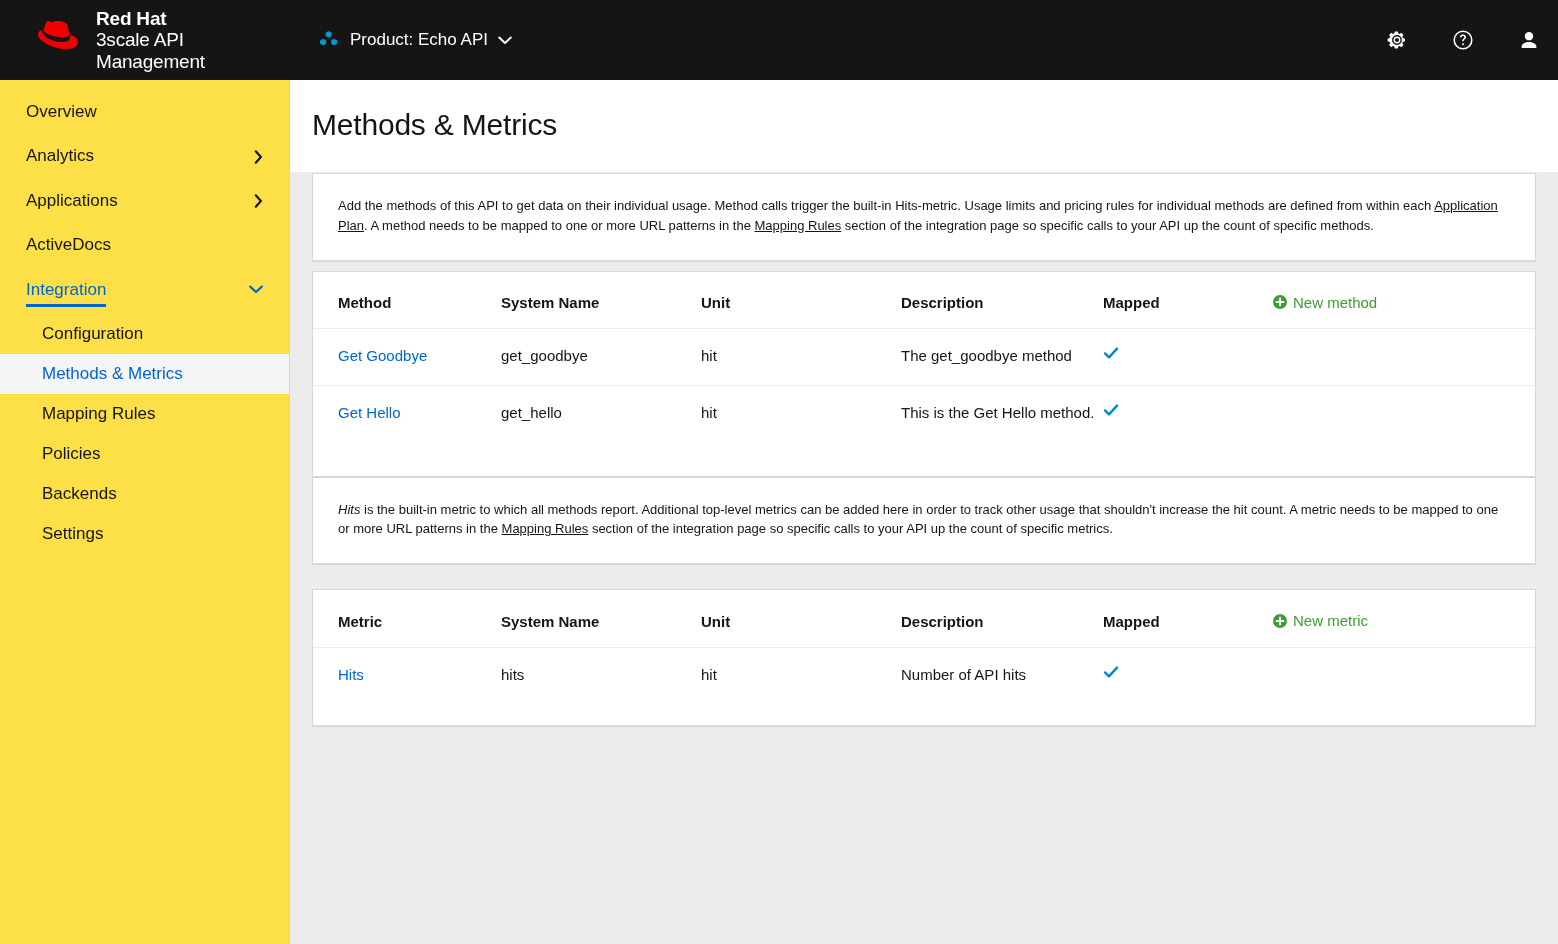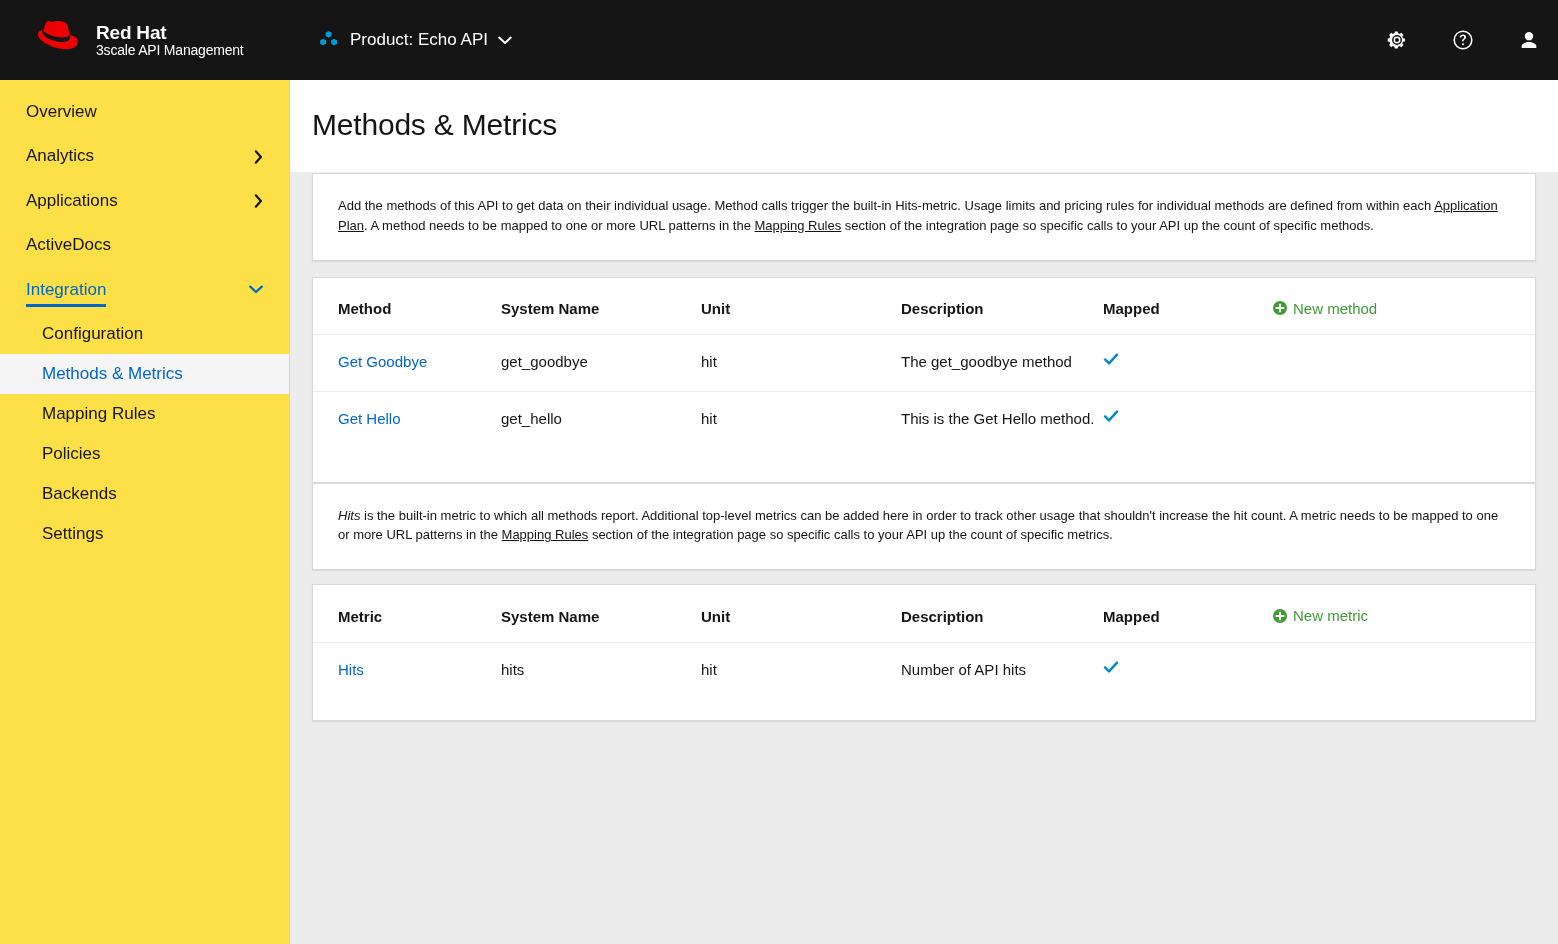--- a/index.html
+++ b/index.html
@@ -12,21 +12,21 @@
   
   .masthead {
     height: 80px; background: #151515;
     display: flex; align-items: center;
     position: relative;
   }
   .brand { display: flex; align-items: center; padding-left: 38px; width: 290px; }
   .rh-logo { width: 48px; height: 38px; flex: 0 0 48px; margin-right: 10px; }
   .brand-text { display: flex; flex-direction: column; line-height: 1.12; }
   .brand-line1 { color: #fff; font-size: 19px; font-weight: bold; letter-spacing: -0.2px; }
-  .brand-line2 { color: #fff; font-size: 14px; font-weight: 400; letter-spacing: -0.2px; }
+  .brand-line2 { color: #fff; font-size: 19px; font-weight: 400; letter-spacing: -0.2px; }
 
   .product-select {
     display: flex; align-items: center; gap: 10px;
     margin-left: 20px; cursor: pointer; height: 80px;
     padding: 0 8px;
     justify-content: space-between;
   }
   .cubes-icon { width: 22px; height: 22px; display: block; }
   .product-label { color: #fff; font-size: 17px; }
   .caret-down-white { width: 14px; height: 9px; display: block; }
@@ -215,21 +215,21 @@
     </div>
 
     <section class="section">
 
       <div class="card">
         <div class="card-body">
           <p class="card-text"><span>Add the methods of this API to get data on their individual usage. Method calls trigger the built-in Hits-metric. Usage limits and pricing rules for individual methods are defined from within each </span><a href="#">Application Plan</a><span>. A method needs to be mapped to one or more URL patterns in the </span><a href="#">Mapping Rules</a><span> section of the integration page so specific calls to your API up the count of specific methods.</span></p>
         </div>
       </div>
 
-      <div class="card" style="margin-top:16px">
+      <div class="card" style="margin-top:10px">
         <table class="dt">
           <thead>
             <tr>
               <th class="col-name">Method</th>
               <th class="col-sys">System Name</th>
               <th class="col-unit">Unit</th>
               <th class="col-desc">Description</th>
               <th class="col-map">Mapped</th>
               <th class="col-act">
                 <a class="new-link" href="#">
@@ -273,21 +273,21 @@
     </section>
 
     <section class="section">
 
       <div class="card">
         <div class="card-body">
           <p class="card-text"><em>Hits</em><span> is the built-in metric to which all methods report. Additional top-level metrics can be added here in order to track other usage that shouldn't increase the hit count. A metric needs to be mapped to one or more URL patterns in the </span><a href="#">Mapping Rules</a><span> section of the integration page so specific calls to your API up the count of specific metrics.</span></p>
         </div>
       </div>
 
-      <div class="card" style="margin-top:14px">
+      <div class="card" style="margin-top:25px">
         <table class="dt">
           <thead>
             <tr>
               <th class="col-name">Metric</th>
               <th class="col-sys">System Name</th>
               <th class="col-unit">Unit</th>
               <th class="col-desc">Description</th>
               <th class="col-map">Mapped</th>
               <th class="col-act">
                 <a class="new-link" href="#">

